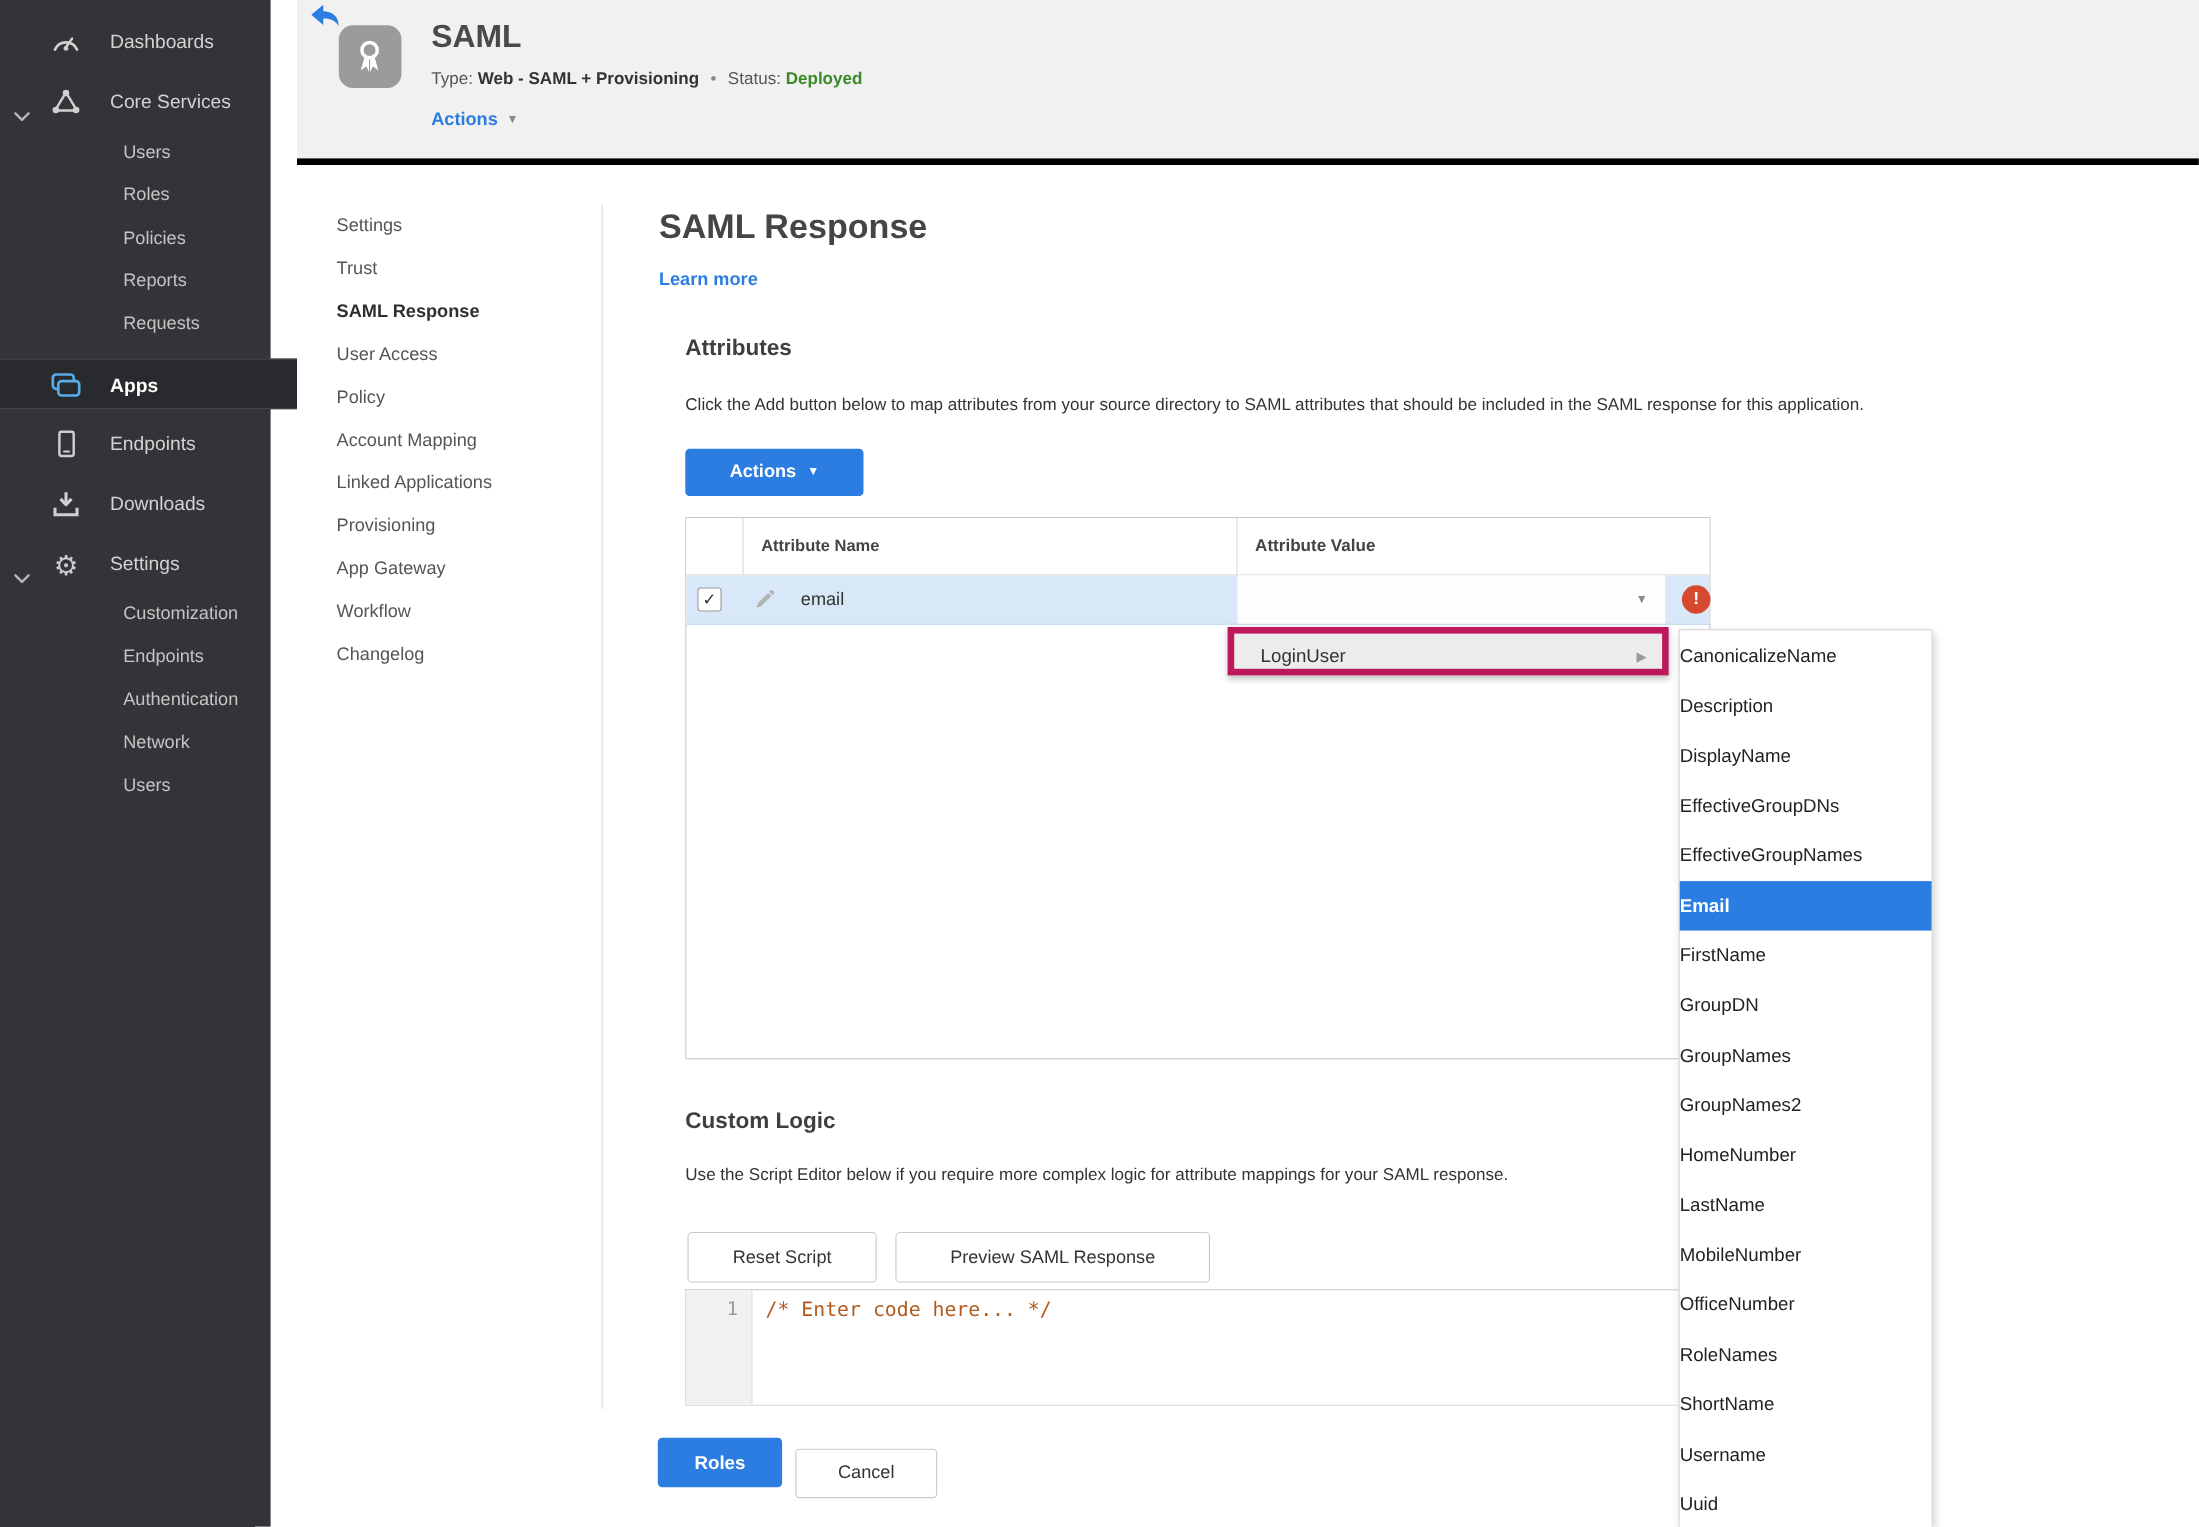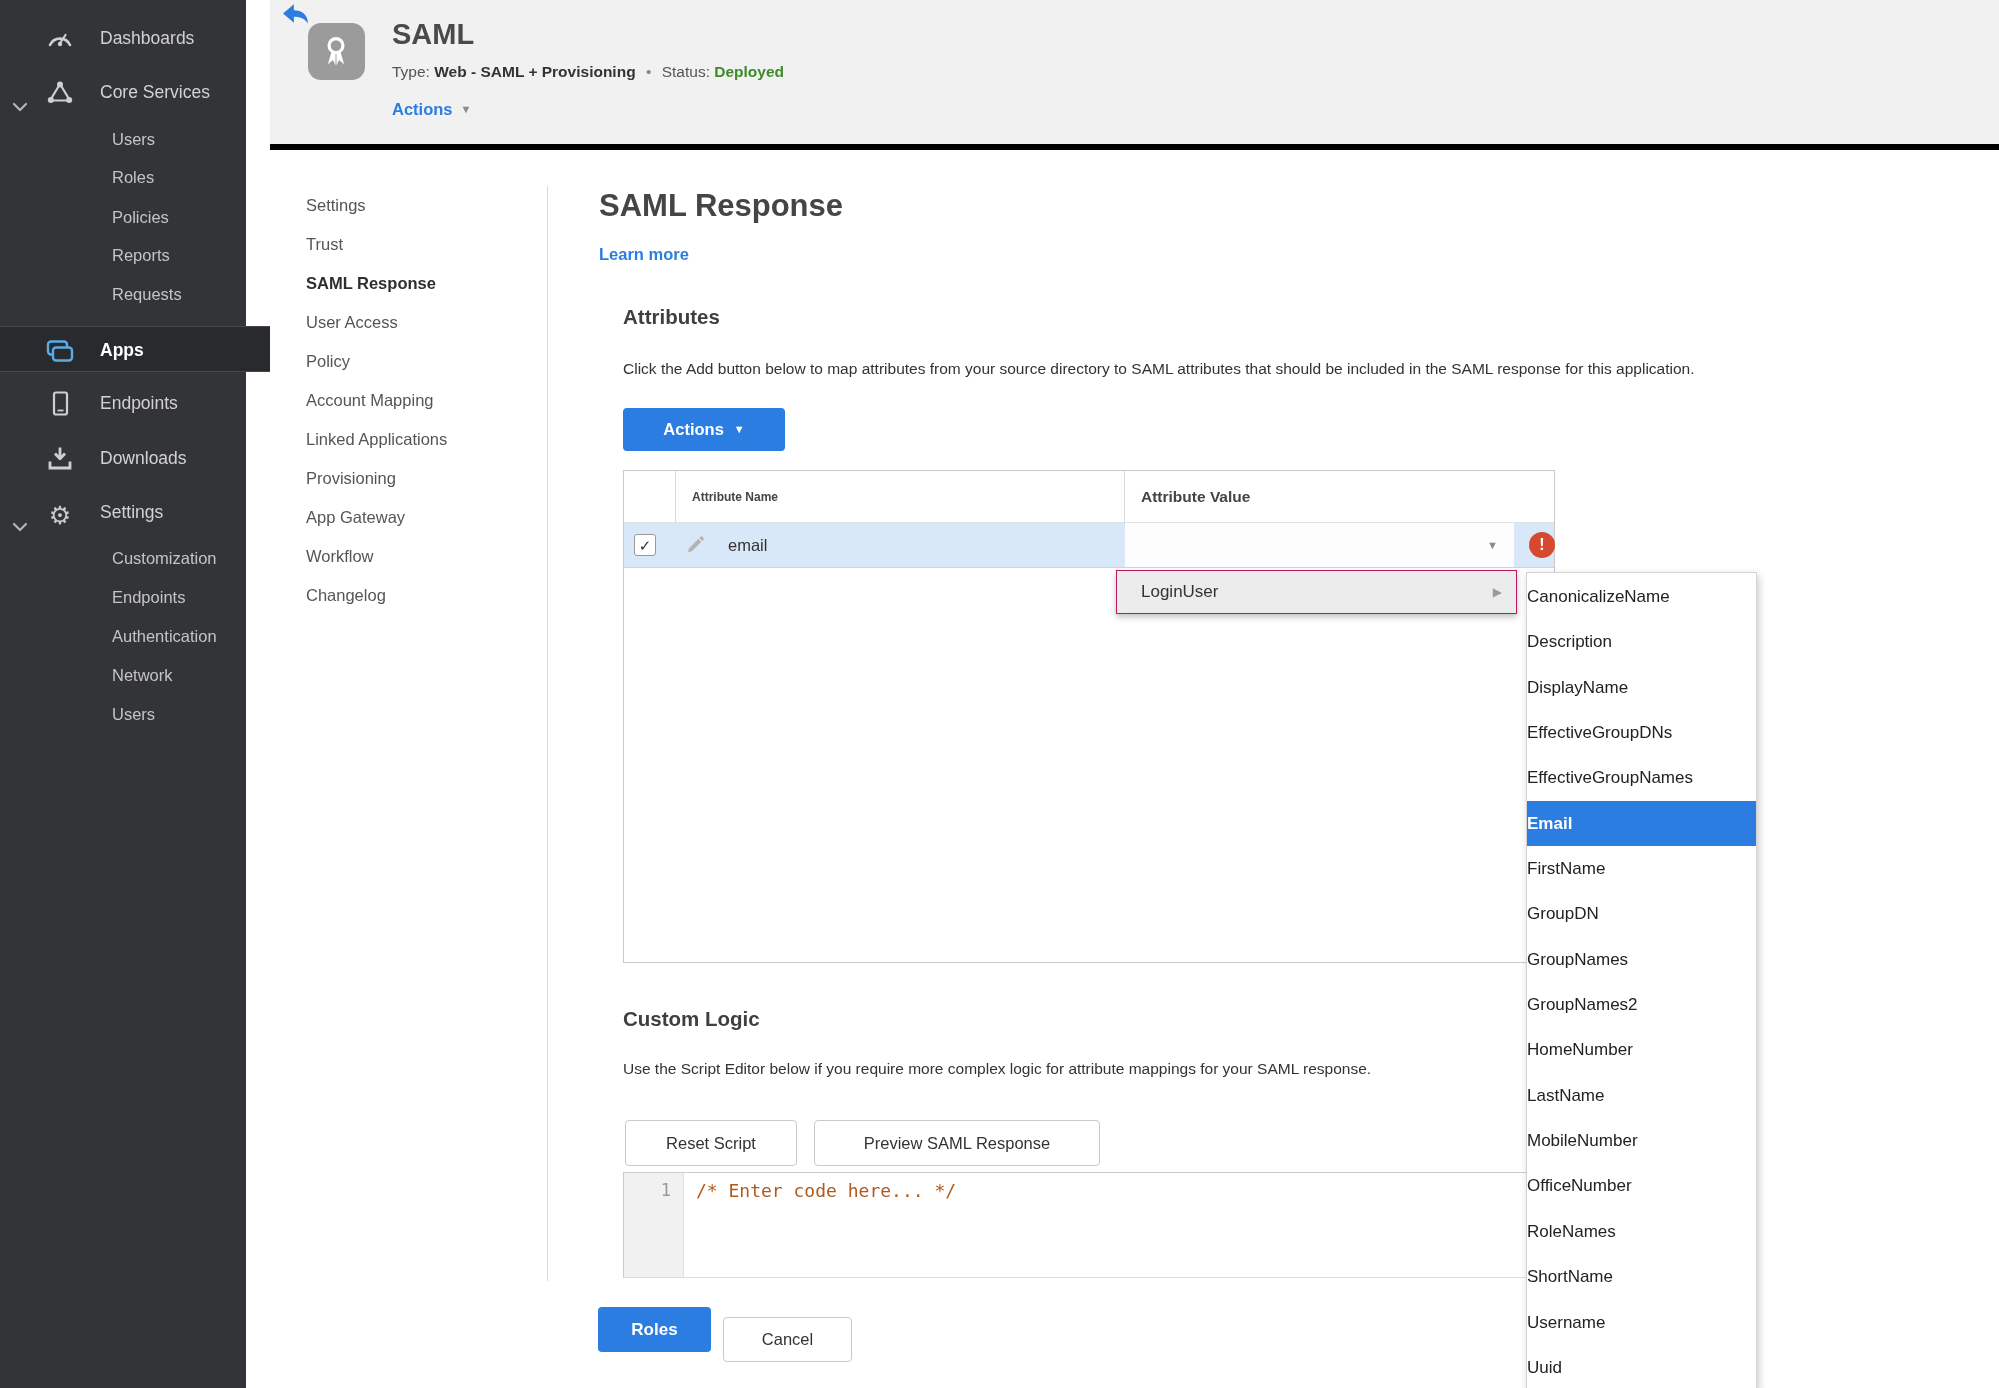--- a/index.html
+++ b/index.html
@@ -48,37 +48,37 @@
   .sec-desc { position:absolute; left:623px; font-size:15.5px; color:#333; white-space:nowrap; }
 
   .btn-blue { background:#2b7de1; color:#fff; font-weight:bold; border:none; border-radius:4px; cursor:pointer;
               font-family:"Liberation Sans",sans-serif; }
   .actions-btn { position:absolute; left:623px; top:408px; width:162px; height:43px; font-size:16.5px; }
   .actions-btn .caret-w { font-size:11px; color:#fff; margin-left:10px; vertical-align:2px; }
 
   
   .attr-table { position:absolute; left:623px; top:470px; width:932px; height:493px; border:1px solid #c9c9c9; background:#fff; }
   .tbl-head { position:absolute; left:0; top:0; width:100%; height:52px; background:#fff; border-bottom:1px solid #e2e2e2; }
-  .col-name-h { position:absolute; left:68px; top:0; line-height:52px; font-size:12px; font-weight:bold; color:#444; }
+  .col-name-h { position:absolute; left:68px; top:0; line-height:52px; font-size:15px; font-weight:bold; color:#444; }
   .col-value-h { position:absolute; left:517px; top:0; line-height:52px; font-size:15.5px; font-weight:bold; color:#444; }
   .tbl-vline1 { position:absolute; left:51px; top:0; width:1px; height:97px; background:#d9d9d9; }
   .tbl-vline2 { position:absolute; left:500px; top:0; width:1px; height:97px; background:#d9d9d9; }
   .tbl-row { position:absolute; left:0; top:52px; width:100%; height:45px; background:#d9e8f8; border-bottom:1px solid #c5d7ec; cursor:pointer; }
   .row-check { position:absolute; left:10px; top:11px; width:22px; height:22px; background:#fff; border:1px solid #999;
                border-radius:3px; text-align:center; line-height:21px; font-size:15px; color:#2e2e2e; cursor:pointer; }
   .row-pencil { position:absolute; left:62px; top:13px; }
   .row-name { position:absolute; left:104px; top:0; line-height:45px; font-size:16.5px; color:#333; }
   .row-combo { position:absolute; left:501px; top:0; width:389px; height:44px; background:#fdfdfd; cursor:pointer; }
   .combo-caret { position:absolute; right:16px; top:16px; font-size:11px; color:#8a8a8a; }
   .row-error { position:absolute; left:905px; top:9px; width:26px; height:26px; border-radius:50%; background:#d6492f;
                color:#fff; font-weight:bold; font-size:16px; text-align:center; line-height:26px; }
 
   
   .ctx-menu { position:absolute; left:1116px; top:570px; width:401px; height:44px; background:#ececec;
-              border:1px solid #be185d; box-shadow:0 3px 6px rgba(0,0,0,0.25); z-index:5; cursor:pointer; }
+              border:6px solid #be185d; box-shadow:0 3px 6px rgba(0,0,0,0.25); z-index:5; cursor:pointer; }
   .ctx-label { position:absolute; left:24px; top:0; line-height:42px; font-size:17px; color:#333; }
   .ctx-arrow { position:absolute; right:14px; top:0; line-height:42px; font-size:12px; color:#9a9a9a; }
   .sub-menu { position:absolute; left:1526px; top:572px; width:231px; background:#ffffff;
               border:1px solid #d4d4d4; box-shadow:2px 3px 8px rgba(0,0,0,0.2); z-index:6; padding:1px 0; }
   .sub-item { height:45.35px; line-height:45.35px; font-size:17px; color:#222; cursor:pointer; white-space:nowrap; }
   .sub-item.selected { background:#2b7de1; color:#fff; font-weight:bold; }
 
   
   .btn-ghost { background:#fff; border:1px solid #c9c9c9; border-radius:4px; color:#333; font-size:16.5px;
                font-family:"Liberation Sans",sans-serif; cursor:pointer; position:absolute;margin-top:10px; }

